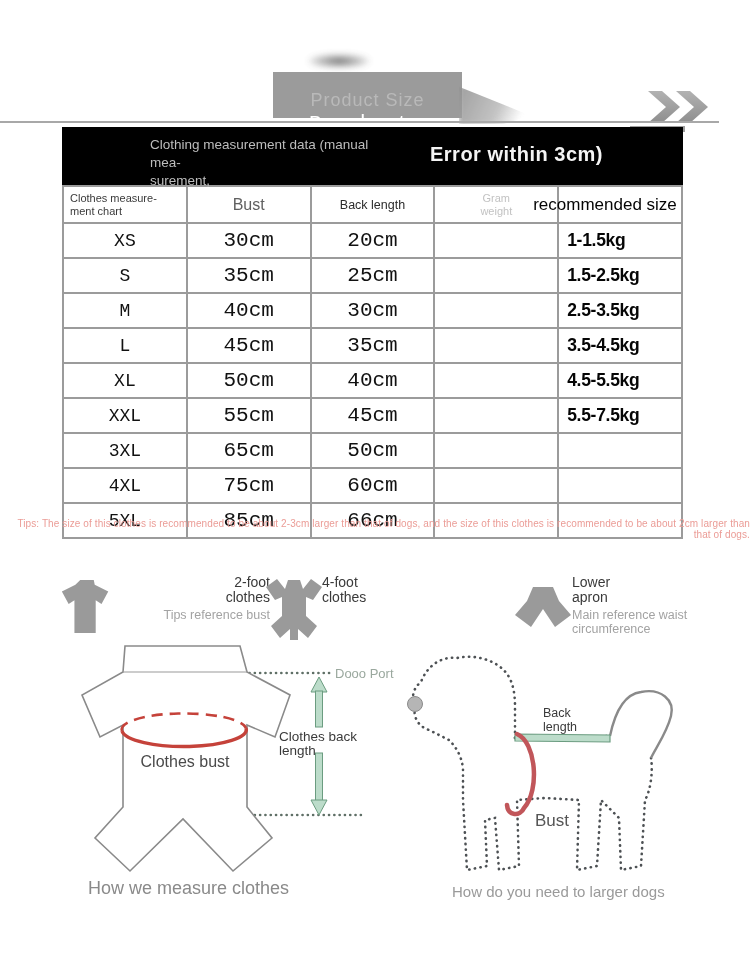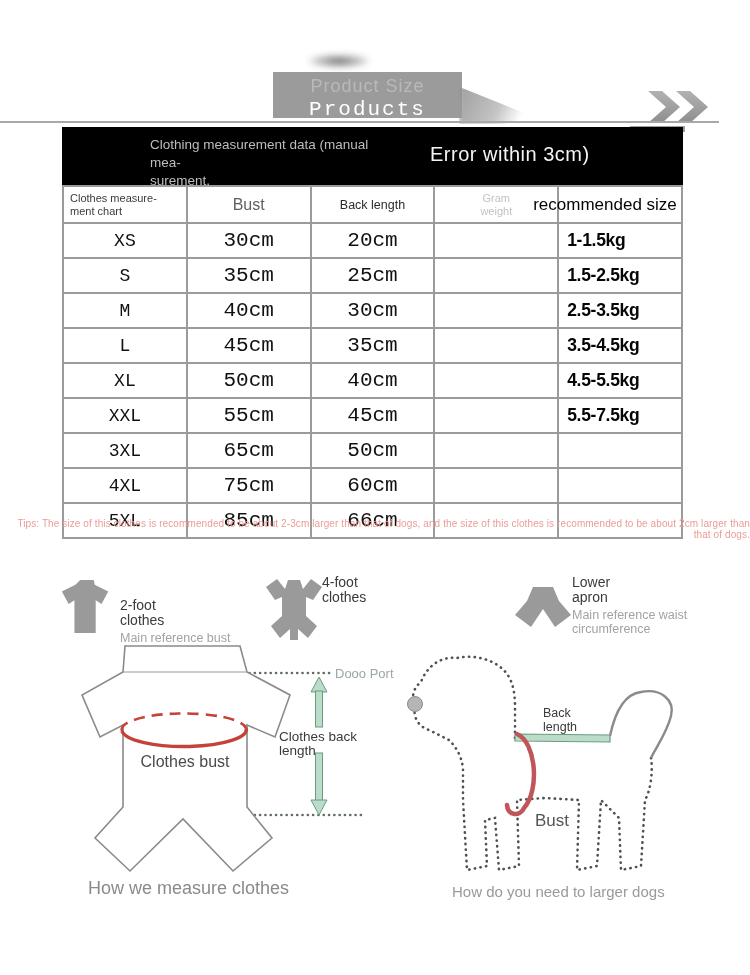--- a/index.html
+++ b/index.html
@@ -6,35 +6,35 @@
   html,body { width:750px; height:975px; background:#fff; font-family:"Liberation Sans", sans-serif; }
   #page { position:relative; width:750px; height:975px; background:#fff; overflow:hidden; }
   .preline { white-space:pre-line; }
 
   
   .smudge { position:absolute; left:308px; top:54px; width:62px; height:14px;
     background:radial-gradient(ellipse at center, #4a4a4a 0%, rgba(80,80,80,.35) 55%, transparent 75%);
     filter:blur(3px); opacity:.8; }
   .banner-box { position:absolute; left:273px; top:72px; width:189px; height:46px;
     background:#9b9b9b; text-align:center; }
-  .banner-sub { margin-top:4px; font-size:18px; color:#b9b9b9; letter-spacing:1px; }
+  .banner-sub { margin-top:18px; font-size:18px; color:#b9b9b9; letter-spacing:1px; }
   .banner-main { margin-top:1px; font-family:"Liberation Mono", monospace; font-size:21px; color:#ffffff; letter-spacing:2px; }
   .banner-shadow { position:absolute; left:459px; top:86px; width:72px; height:38px;
     background:linear-gradient(115deg, #8f8f8f 0%, #b9b9b9 55%, rgba(200,200,200,0) 85%);
     clip-path:polygon(0 2%, 100% 78%, 62% 100%, 0 100%); filter:blur(2px); opacity:.85; }
   .chevrons { position:absolute; left:646px; top:90px; }
   .top-rule { position:absolute; left:0; top:121px; width:719px; height:2px; background:#a8a8a8; }
   .top-rule-bar { position:absolute; left:630px; top:126px; width:55px; height:6px; background:#9e9e9e; }
 
   
   .table-wrap { position:absolute; left:62px; top:127px; width:621px; }
   .table-head { height:58px; background:#000000; position:relative; }
   .table-head .lefttxt { position:absolute; left:88px; top:9px; width:250px;
     font-size:13.5px; line-height:18px; color:#bdbdbd; }
-  .table-head .righttxt { position:absolute; left:368px; top:16px; font-size:20px; color:#f4f4f4; letter-spacing:.5px; }
+  .table-head .righttxt { position:absolute; left:368px; top:16px; font-size:20px; color:#f4f4f4; letter-spacing:.5px;font-weight:bold; }
   table.size { border-collapse:collapse; table-layout:fixed; width:621px; background:#fff; }
   table.size th, table.size td { border:2px solid #9b9b9b; text-align:center; vertical-align:middle; overflow:visible;margin-top:12px; }
   table.size col { width:20%; }
   table.size thead th { height:37px; font-weight:normal; }
   table.size tbody td { height:35px;border-radius:11px; }
   .h-chart { font-size:11px; line-height:13px; color:#3a3a3a; text-align:left !important; padding-left:6px; }
   .h-bust  { font-size:16px; color:#606060; }
   .h-back  { font-size:12.5px; color:#2b2b2b; }
   .h-gram  { font-size:11px; line-height:13px; color:#c2c2c2; }
   .h-reco  { font-size:17px; font-weight:bold; color:#050505; white-space:nowrap; text-align:left !important; }
@@ -176,24 +176,24 @@
           </tr>
         </tbody>
     </table>
   </div>
 
   <div class="tips">Tips: The size of this clothes is recommended to be about 2-3cm larger than that of dogs, and the size of this clothes is recommended to be about 2cm larger than that of dogs.</div>
 
   <svg class="type-icon" style="left:58px; top:578px;" width="58" height="58" viewBox="0 0 60 58">
     <path d="M23,1 L37,1 L38,6 L52,13 L45,26 L39,22 L39,56 L17,56 L17,22 L11,26 L4,13 L18,6 Z" fill="#9a9a9a"></path>
   </svg>
-  <div class="type-text" style="left:120px; top:598px; width:150px;">
+  <div class="type-text" style="left:120px; top:575px; width:150px;text-align:right;">
     <div class="type-title preline">2-foot
 clothes</div>
-    <div class="type-desc">Main reference bust</div>
+    <div class="type-desc">Tips reference bust</div>
   </div>
 
   <svg class="type-icon" style="left:262px; top:576px;" width="64" height="66" viewBox="0 0 64 66">
     <path d="M26,4 L38,4 L41,13 L49,3 L60,11 L51,24 L44,21 L44,40 L55,50 L46,62 L36,53 L36,64 L28,64 L28,53 L18,62 L9,50 L20,40 L20,21 L13,24 L4,11 L15,3 L23,13 Z" fill="#9a9a9a"></path>
   </svg>
   <div class="type-text" style="left:322px; top:575px; width:186px;">
     <div class="type-title preline">4-foot
 clothes</div>
   </div>
 

